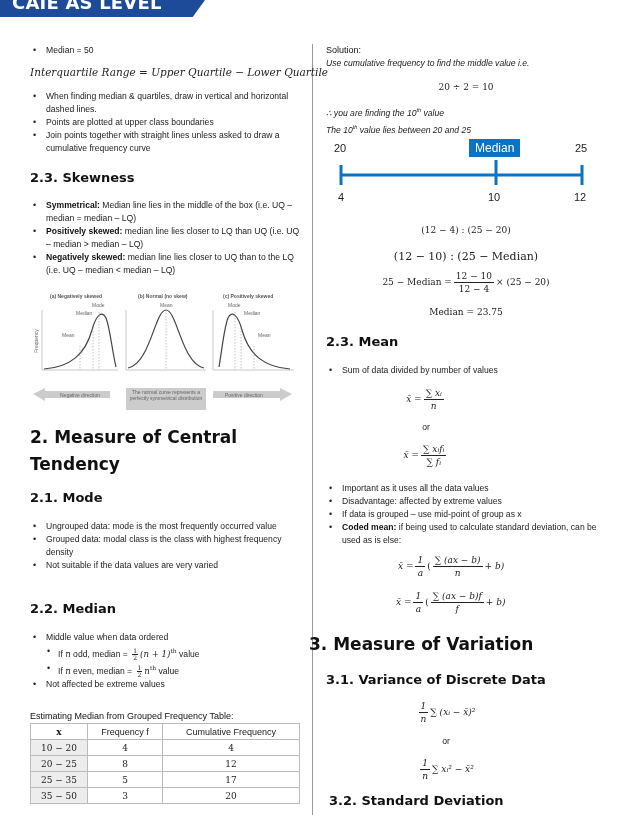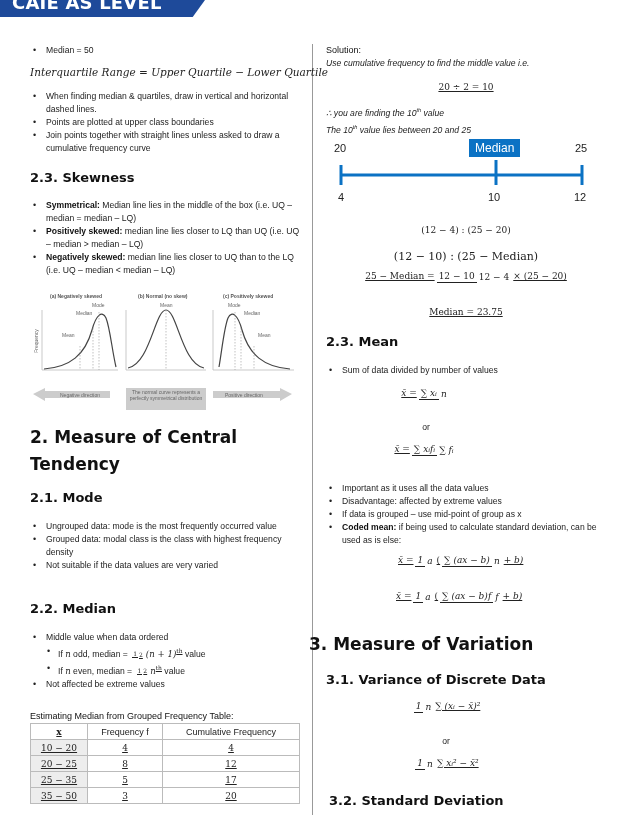--- a/index.html
+++ b/index.html
@@ -9,26 +9,26 @@
     clip-path: polygon(0 0, 100% 0, 94% 100%, 0 100%); overflow: hidden; }
   .banner span { position: absolute; left: 12px; top: -8px; color: #fff; font-weight: bold; font-size: 18px; letter-spacing: 0.2px; font-family: "DejaVu Sans", sans-serif; }
   .divider { position: absolute; left: 312px; top: 44px; width: 1px; height: 771px; background: #999; }
   .abs { position: absolute; }
   ul.b { list-style: none; }
   ul.b li { position: relative; padding-left: 16px; line-height: 13px; margin-bottom: 0; }
   ul.b li::before { content: "•"; position: absolute; left: 3px; top: 0; font-size: 9px; }
   ul.sub li { padding-left: 28px; }
   ul.sub li::before { left: 17px; }
   .math { font-family: "DejaVu Serif", serif; font-style: italic; }
-  .mathr { font-family: "DejaVu Serif", serif; text-decoration: underline; }
+  .mathr { font-family: "DejaVu Serif", serif; }
   .h1 { font-family: "DejaVu Sans", sans-serif; font-weight: bold; font-size: 17px; line-height: 27px; color: #111; }
   .h2 { font-family: "DejaVu Sans", sans-serif; font-weight: bold; font-size: 13px; color: #111; }
   .bold { font-weight: bold; color: #111; }
   .center { text-align: center; }
-  .frac { display: inline-flex; flex-direction: row; align-items: center; vertical-align: middle; margin: 0 2px; }
+  .frac { display: inline-flex; flex-direction: column; align-items: center; vertical-align: middle; margin: 0 2px; }
   .frac .num { border-bottom: 1px solid #222; padding: 0 2px; line-height: 12px; }
   .frac .den { line-height: 12px; padding: 0 2px; }
   .small-frac { font-size: 6px; }
   .small-frac .num, .small-frac .den { line-height: 6px; padding: 0 1px; }
   table.ft { border-collapse: collapse; font-size: 9px; }
   table.ft td, table.ft th { border: 1px solid #bbb; height: 16px; text-align: center; font-weight: normal; }
   table.ft th { background: #fff; }
   table.ft td.xc { background: #ededed; }
   .fig-title { font-size: 5px; color: #555; font-weight: bold; position: absolute; }
   .fig-lbl { font-size: 5px; color: #666; position: absolute; line-height: 6px; text-align: center; }

